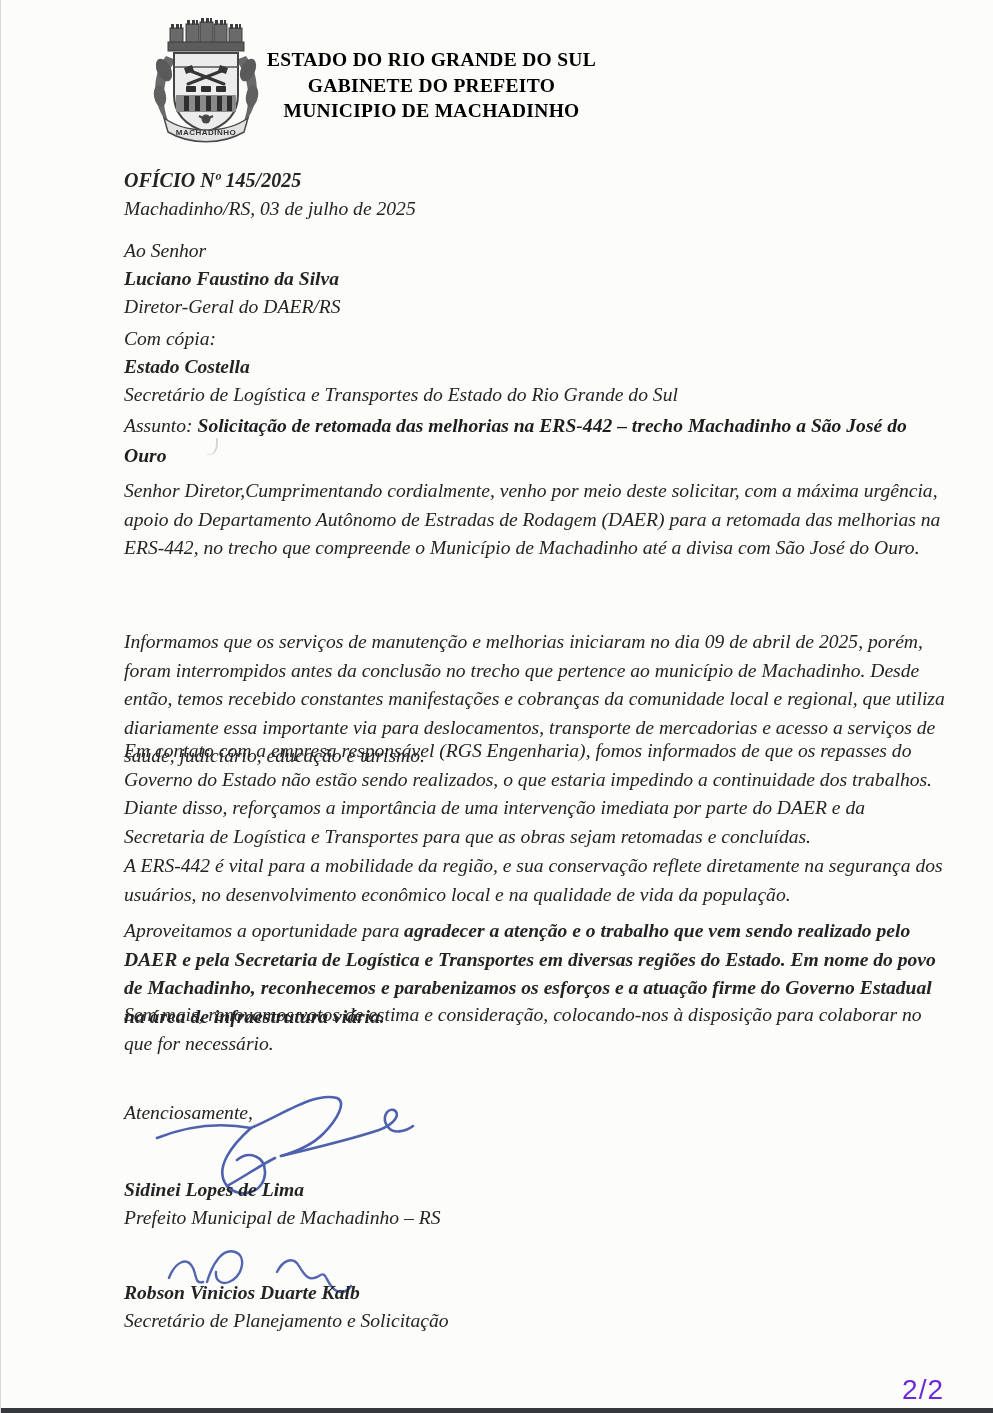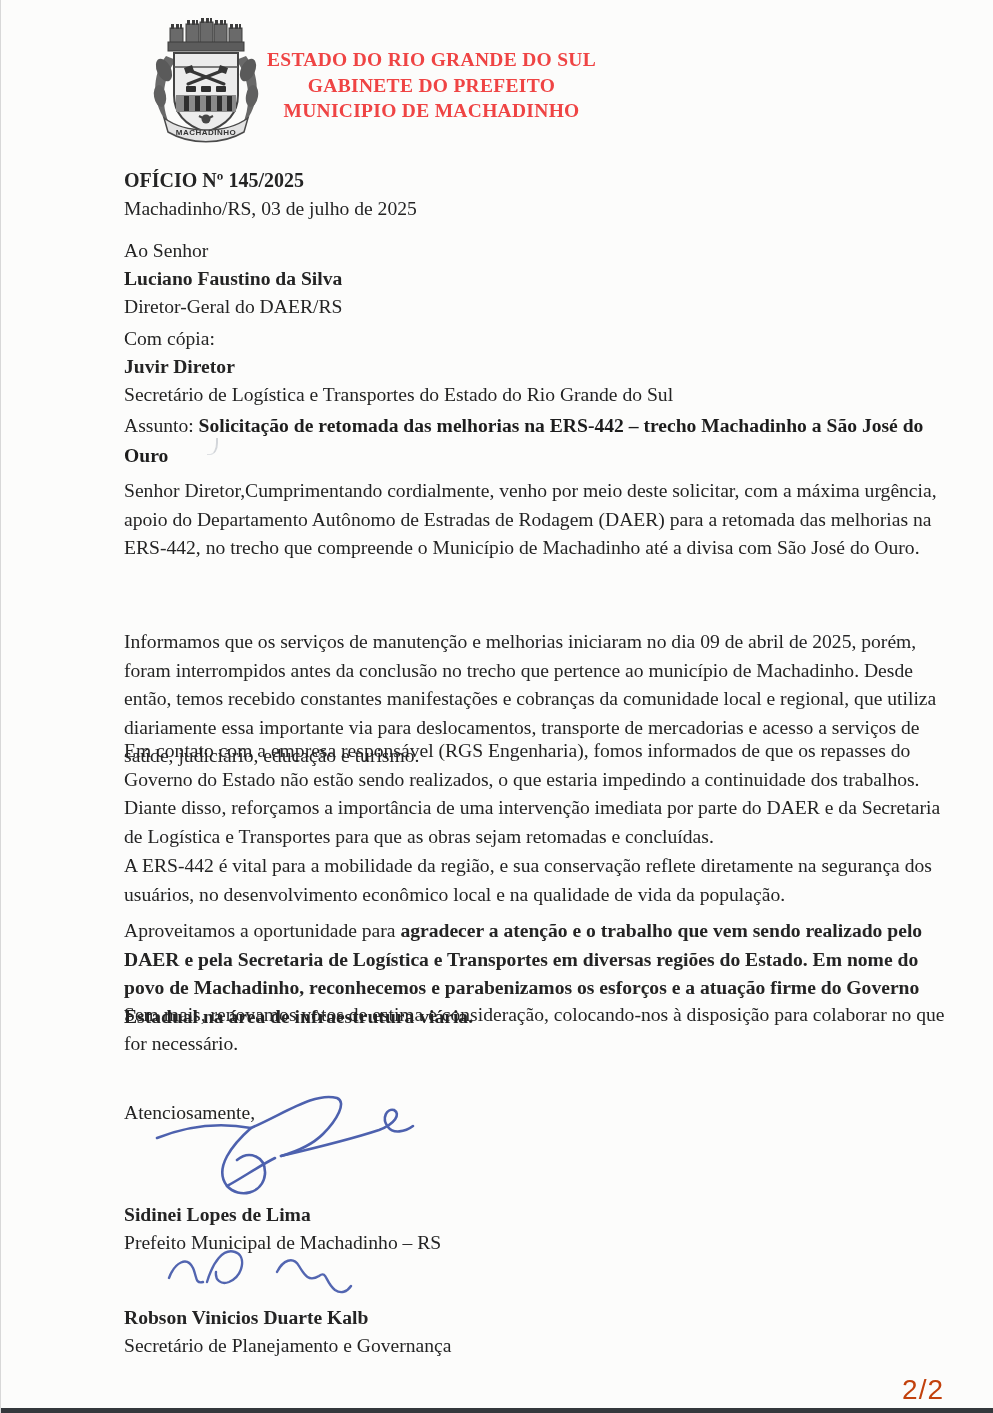--- a/index.html
+++ b/index.html
@@ -27,70 +27,71 @@
     width: 124px; height: 132px;
   }
   .header-text {
     position: absolute;
     left: 258px; top: 47px;
     width: 345px;
     text-align: center;
     font-weight: bold;
     font-size: 19.5px;
     line-height: 25.5px;
-    color: #ef4444;
+    color: #000000;
     letter-spacing: 0.3px;
   }
   
   .block {
     position: absolute;
     left: 123px;
     width: 822px;
     font-size: 19.6px;
     line-height: 28px;
     color: #242424;
+    font-style: italic;
   }
   .block .bold { font-weight: bold; }
   .ref-line { font-weight: bold; font-size: 20px; }
   .para { line-height: 28.6px; }
   .subject { line-height: 29.5px; }
   .subject strong { color: #1d1d1d; }
   
   .b-ref       { top: 167px; line-height: 27.5px; }
   .b-recipient { top: 237px; }
   .b-copy      { top: 325px; }
   .b-subject   { top: 411px; }
   .b-p0 { top: 477px; }
   .b-p1 { top: 596px; margin-top: 32px; }
   .b-p2 { top: 737px; }
   .b-p3 { top: 852px; }
   .b-p4 { top: 917px; }
   .b-p5 { top: 1001px; }
   .b-closing { top: 1099px; }
   .b-sig1-name { top: 1176px; }
   .b-sig2-name { top: 1279px; }
-  .sig-name { font-weight: bold; margin-top: 25px; }
+  .sig-name { font-weight: bold; }
   .signature-svg { position: absolute; }
   .sig1 { left: 146px; top: 1086px; width: 272px; height: 116px; }
   .sig2 { left: 158px; top: 1240px; width: 200px; height: 60px; }
   .scan-artifact {
     position: absolute;
     left: 206px; top: 438px;
     width: 11px; height: 17px;
     border-right: 2px solid #c9cdd2;
     border-bottom: 1px solid #d7dade;
     border-radius: 0 0 70% 0;
     opacity: 0.8;
   }
   .page-indicator {
     position: absolute;
     right: 49px; top: 1374px;
     font-family: "Liberation Sans", sans-serif;
     font-size: 28px;
-    color: #c2410c;
+    color: #6d28d9;
     letter-spacing: 1px;
   }
 </style>
 </head>
 <body>
 
 <div class="page">
 
   <svg class="crest" viewBox="0 0 124 132" xmlns="http://www.w3.org/2000/svg">
 
@@ -171,21 +172,21 @@
   </div>
 
   <div class="block b-recipient">
     <div>Ao Senhor</div>
     <div class="bold">Luciano Faustino da Silva</div>
     <div>Diretor-Geral do DAER/RS</div>
   </div>
 
   <div class="block b-copy">
     <div>Com cópia:</div>
-    <div class="bold">Juvir Diretor</div>
+    <div class="bold">Estado Costella</div>
     <div>Secretário de Logística e Transportes do Estado do Rio Grande do Sul</div>
   </div>
 
   <div class="block b-subject subject">
     <span>Assunto: </span><strong>Solicitação de retomada das melhorias na ERS-442 – trecho Machadinho a São José do Ouro</strong>
   </div>
   <div class="scan-artifact"></div>
 
   <p class="block para b-p0">Senhor Diretor,Cumprimentando cordialmente, venho por meio deste solicitar, com a máxima urgência, apoio do Departamento Autônomo de Estradas de Rodagem (DAER) para a retomada das melhorias na ERS-442, no trecho que compreende o Município de Machadinho até a divisa com São José do Ouro.</p>
   <p class="block para b-p1">Informamos que os serviços de manutenção e melhorias iniciaram no dia 09 de abril de 2025, porém, foram interrompidos antes da conclusão no trecho que pertence ao município de Machadinho. Desde então, temos recebido constantes manifestações e cobranças da comunidade local e regional, que utiliza diariamente essa importante via para deslocamentos, transporte de mercadorias e acesso a serviços de saúde, judiciário, educação e turismo.</p>
@@ -213,19 +214,19 @@
   <svg class="signature-svg sig2" viewBox="0 0 200 60" xmlns="http://www.w3.org/2000/svg">
     <g fill="none" stroke="#3b51a6" stroke-width="2.4" stroke-linecap="round" opacity="0.88">
       <path d="M10,38 C16,22 28,16 34,28 C38,37 36,44 44,42"></path>
       <path d="M48,42 C54,22 64,8 76,12 C88,16 84,36 70,42 C62,45 56,40 57,32"></path>
       <path d="M118,32 C124,20 134,16 140,26 C146,36 150,42 160,36 C168,30 166,42 176,50 C182,54 188,52 192,46"></path>
     </g>
   </svg>
 
   <div class="block b-sig2-name">
     <div class="sig-name">Robson Vinicios Duarte Kalb</div>
-    <div>Secretário de Planejamento e Governança</div>
+    <div>Secretário de Planejamento e Solicitação</div>
   </div>
 
   <div class="page-indicator">2/2</div>
 
   <div class="bottom-edge"></div>
 </div>
 
 </body></html>

